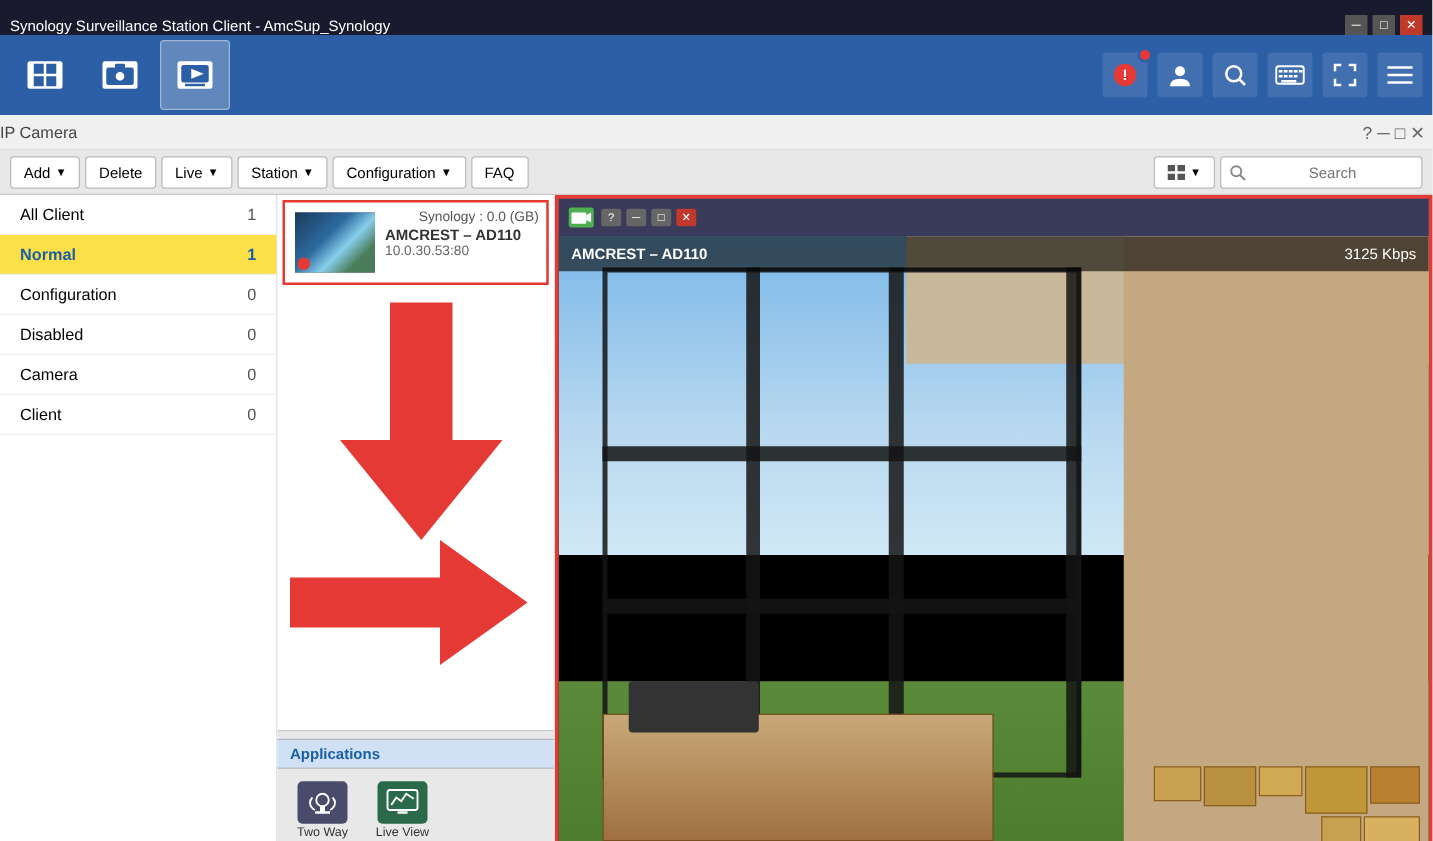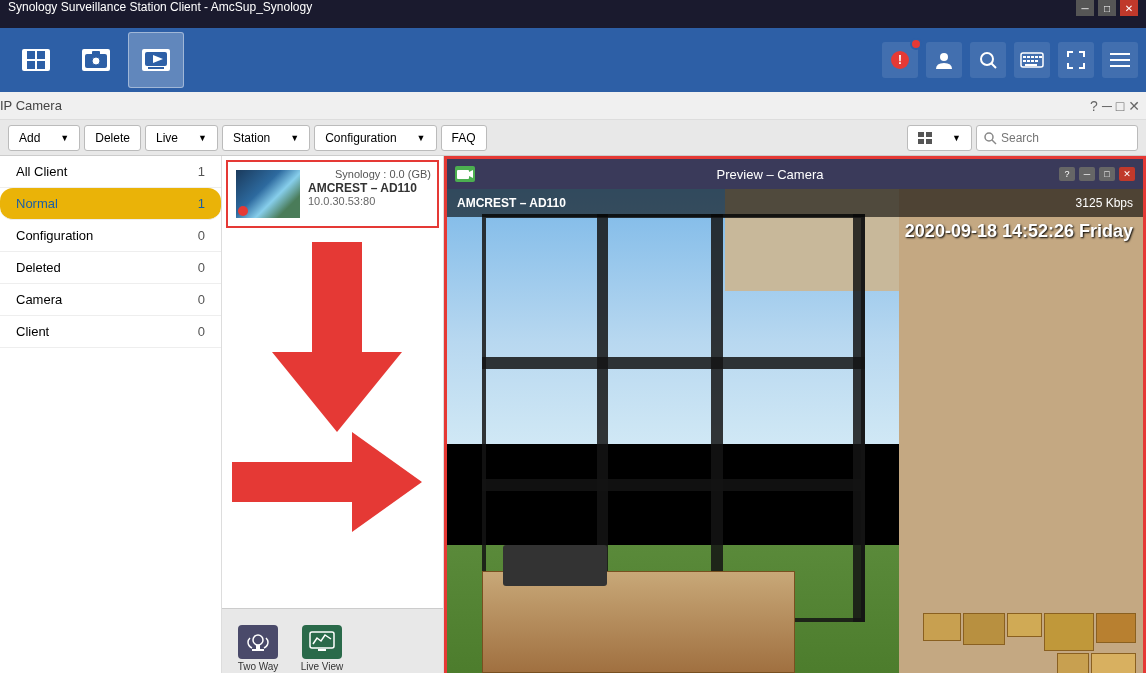--- a/index.html
+++ b/index.html
@@ -3,21 +3,21 @@
   <meta charset="utf-8">
   <style>
     * { margin: 0; padding: 0; box-sizing: border-box; }
     body { width: 1146px; height: 673px; overflow: hidden; font-family: 'Segoe UI', Arial, sans-serif; font-size: 13px; background: #f0f0f0; }
 
     
     .title-bar {
       background: #1a1a2e;
       height: 28px;
       display: flex;
-      align-items: flex-start;
+      align-items: flex-end;
       padding: 0 8px;
       color: white;
       font-size: 12px;
       user-select: none;
     }
     .title-bar .title-text { flex: 1; }
     .title-bar-controls { display: flex; gap: 4px; }
     .title-bar-btn { width: 18px; height: 16px; background: #555; border: none; color: white; font-size: 10px; cursor: pointer; display: flex; align-items: center; justify-content: center; }
     .title-bar-btn.close { background: #c0392b; }
 
@@ -53,51 +53,51 @@
       display: flex;
       align-items: center;
       padding: 0 8px;
       gap: 4px;
       border-bottom: 1px solid #ccc;
     }
     .sec-btn {
       height: 26px; padding: 0 10px;
       background: #fff; border: 1px solid #bbb;
       border-radius: 3px; cursor: pointer;
-      font-size: 12px; display: flex; align-items: center; gap: 20px;
+      font-size: 12px; display: flex; align-items: center; gap: 4px;
     }
     .dropdown-arrow { font-size: 9px; }
     .toolbar-right-tools { margin-left: auto; display: flex; align-items: center; gap: 4px; }
     .search-box {
       display: flex; align-items: center;
       border: 1px solid #bbb; border-radius: 3px;
       background: white; padding: 2px 6px;
       height: 26px;
     }
-    .search-box input { border: none; outline: none; font-size: 12px; width: 130px; }
+    .search-box input { border: none; outline: none; font-size: 12px; width: 130px; text-align: center; }
 
     
     .content-area { display: flex; height: calc(673px - 28px - 64px - 36px); }
 
     
     .sidebar {
       width: 222px; min-width: 222px;
       background: #fff;
       border-right: 1px solid #ddd;
       display: flex; flex-direction: column;
     }
     .sidebar-status-list { flex: 1; }
     .status-item {
       display: flex; align-items: center;
       padding: 8px 16px;
       cursor: pointer;
       border-bottom: 1px solid #eee;
       font-size: 13px;
     }
-    .status-item.active { background: #eab308; color: #1a5fa6; font-weight: normal; border-radius: 13px; }
+    .status-item.active { background: #fde047; color: #1a5fa6; font-weight: bold; }
     .status-label { flex: 1; }
     .status-count { font-size: 13px; color: #555; }
     .status-item.active .status-count { color: #1a5fa6; }
     .camera-item {
       display: flex; align-items: center;
       padding: 8px;
       cursor: pointer;
       border-bottom: 1px solid #ddd;
       background: #fff;
       border: 2px solid #e53935;
@@ -421,21 +421,21 @@
         <span class="status-label">Normal</span>
         <span class="status-count">1</span>
       </div>
 
       <div class="status-item">
         <span class="status-label">Configuration</span>
         <span class="status-count">0</span>
       </div>
 
       <div class="status-item">
-        <span class="status-label">Deleted</span>
+        <span class="status-label">Disabled</span>
         <span class="status-count">0</span>
       </div>
 
       <div class="status-item">
         <span class="status-label">Camera</span>
         <span class="status-count">0</span>
       </div>
 
       <div class="status-item">
         <span class="status-label">Client</span>
@@ -462,20 +462,21 @@
     <div style="position:relative; flex:1; overflow:hidden;">
       <svg width="222" height="300" viewBox="0 0 222 300" style="position:absolute;top:0;left:0;">
 
         <polygon points="90,10 140,10 140,120 180,120 115,200 50,120 90,120" fill="#e53935"></polygon>
 
         <polygon points="10,230 130,230 130,200 200,250 130,300 130,270 10,270" fill="#e53935"></polygon>
       </svg>
     </div>
 
     <div class="applications-panel">
+      <div class="apps-title">Applications</div>
       <div class="apps-grid">
         <div class="app-item">
           <div class="app-icon" style="background:#4a4a6a;">
             <svg width="28" height="24" viewBox="0 0 28 24">
               <circle cx="14" cy="10" r="5" stroke="white" stroke-width="1.5" fill="none"></circle>
               <rect x="12" y="15" width="4" height="5" fill="white"></rect>
               <rect x="8" y="19" width="12" height="2" fill="white"></rect>
               <path d="M6 8 Q4 10 4 12 Q4 16 8 18" stroke="white" stroke-width="1.5" fill="none"></path>
               <path d="M22 8 Q24 10 24 12 Q24 16 20 18" stroke="white" stroke-width="1.5" fill="none"></path>
             </svg>
@@ -499,21 +500,20 @@
   <div class="main-view">
     <div class="preview-window">
 
       <div class="preview-titlebar">
         <div class="preview-icon">
           <svg width="16" height="12" viewBox="0 0 16 12">
               <rect x="0" y="2" width="12" height="9" rx="1" fill="white"></rect>
               <polygon points="12,4 16,2 16,10 12,8" fill="white"></polygon>
             </svg>
         </div>
-        <span class="preview-title">Preview – Camera</span>
         <div class="preview-controls">
           <button class="preview-ctrl-btn">?</button>
           <button class="preview-ctrl-btn">─</button>
           <button class="preview-ctrl-btn">□</button>
           <button class="preview-ctrl-btn close-btn">✕</button>
         </div>
       </div>
 
       <div class="camera-feed">
 
@@ -549,18 +549,17 @@
           <div style="position:absolute;bottom:5%;left:5%;width:45%;height:20%;background:linear-gradient(180deg,#c8a878 0%,#a07040 100%);border:1px solid #785020;"></div>
 
           <div style="position:absolute;bottom:22%;left:8%;width:15%;height:8%;background:#333;border-radius:3px;"></div>
         </div>
 
         <div class="feed-info-bar">
           <span class="feed-camera-name">AMCREST – AD110</span>
           <span class="feed-bitrate">3125 Kbps</span>
         </div>
 
-        <div class="feed-timestamp">2020-09-18 14:52:26 Friday</div>
       </div>
     </div>
   </div>
 
 </div>
 
 </body></html>

